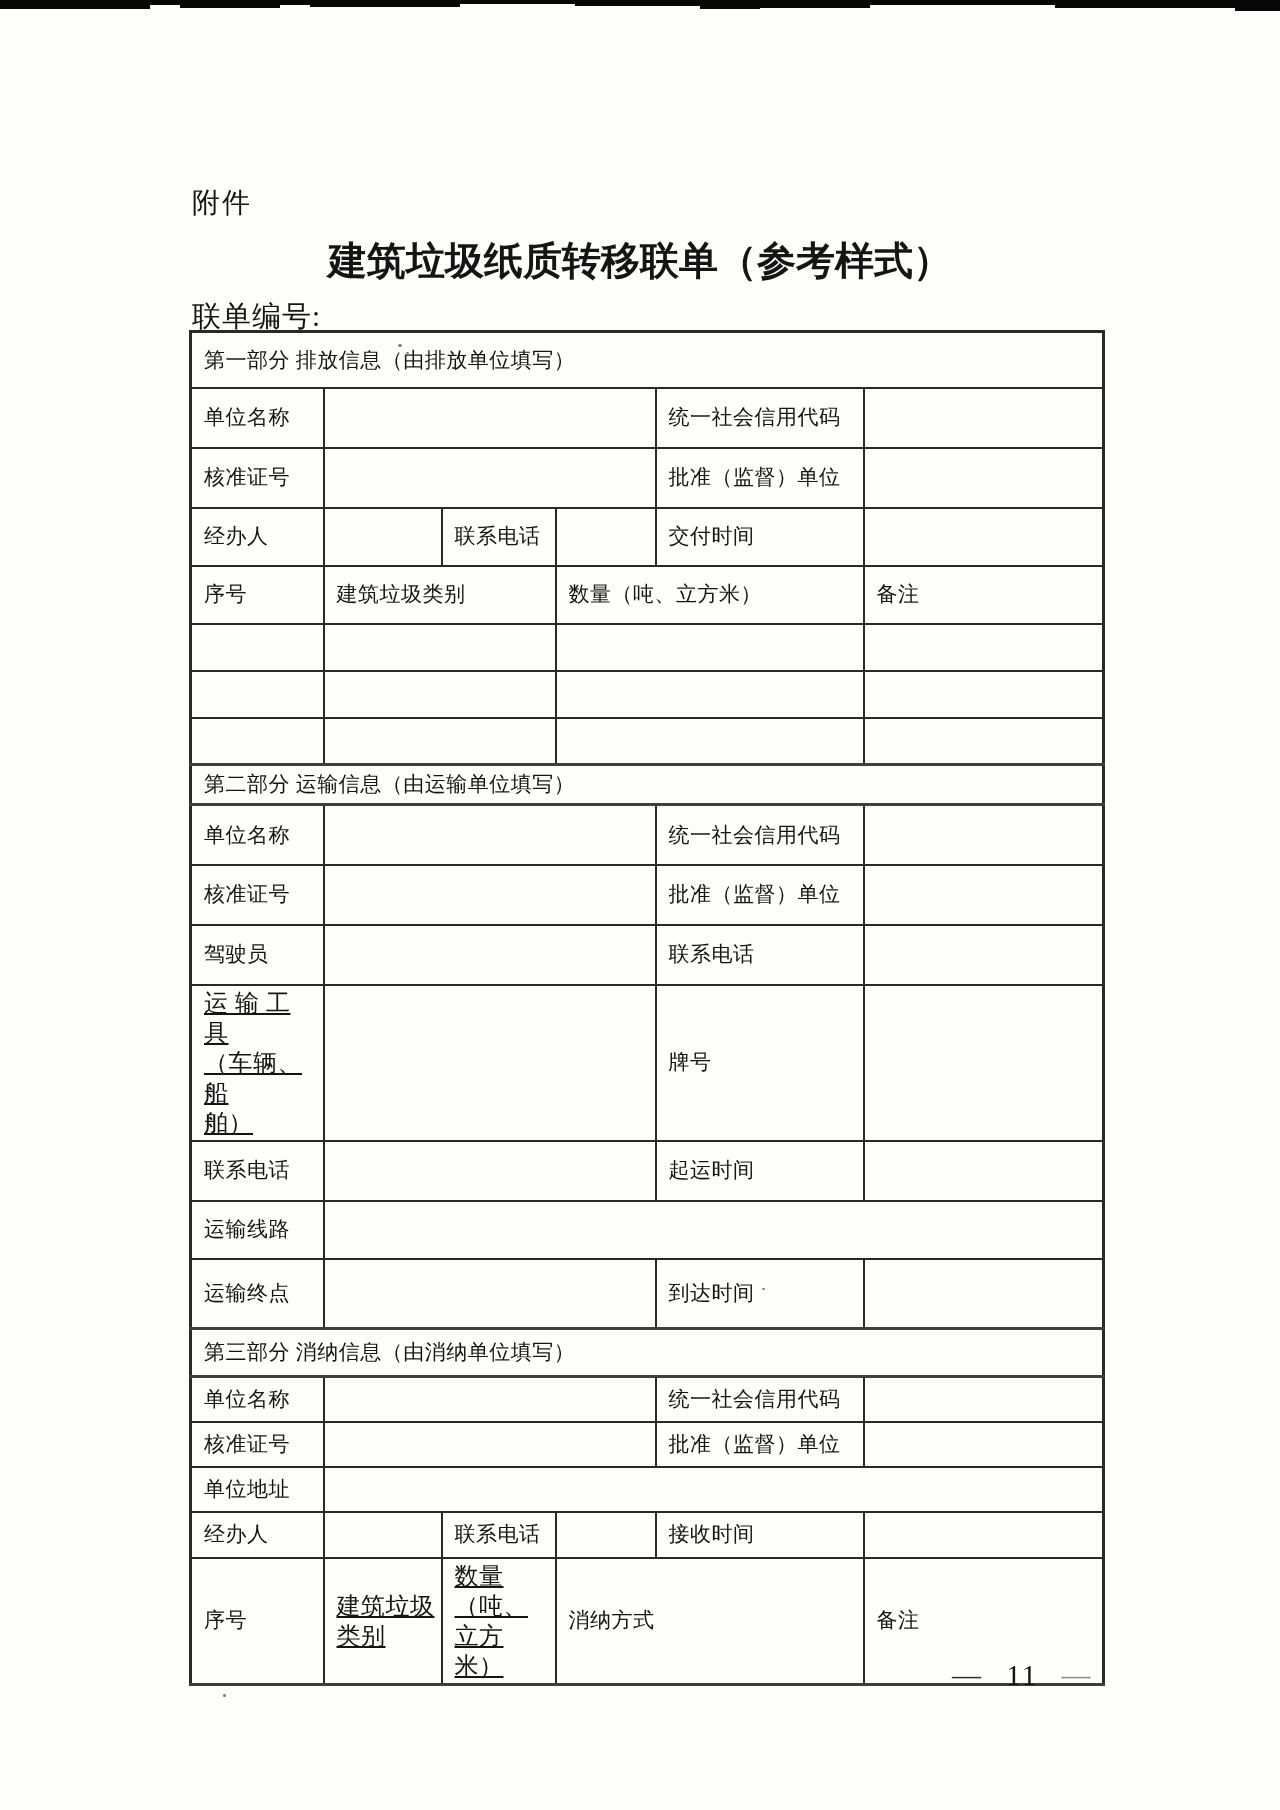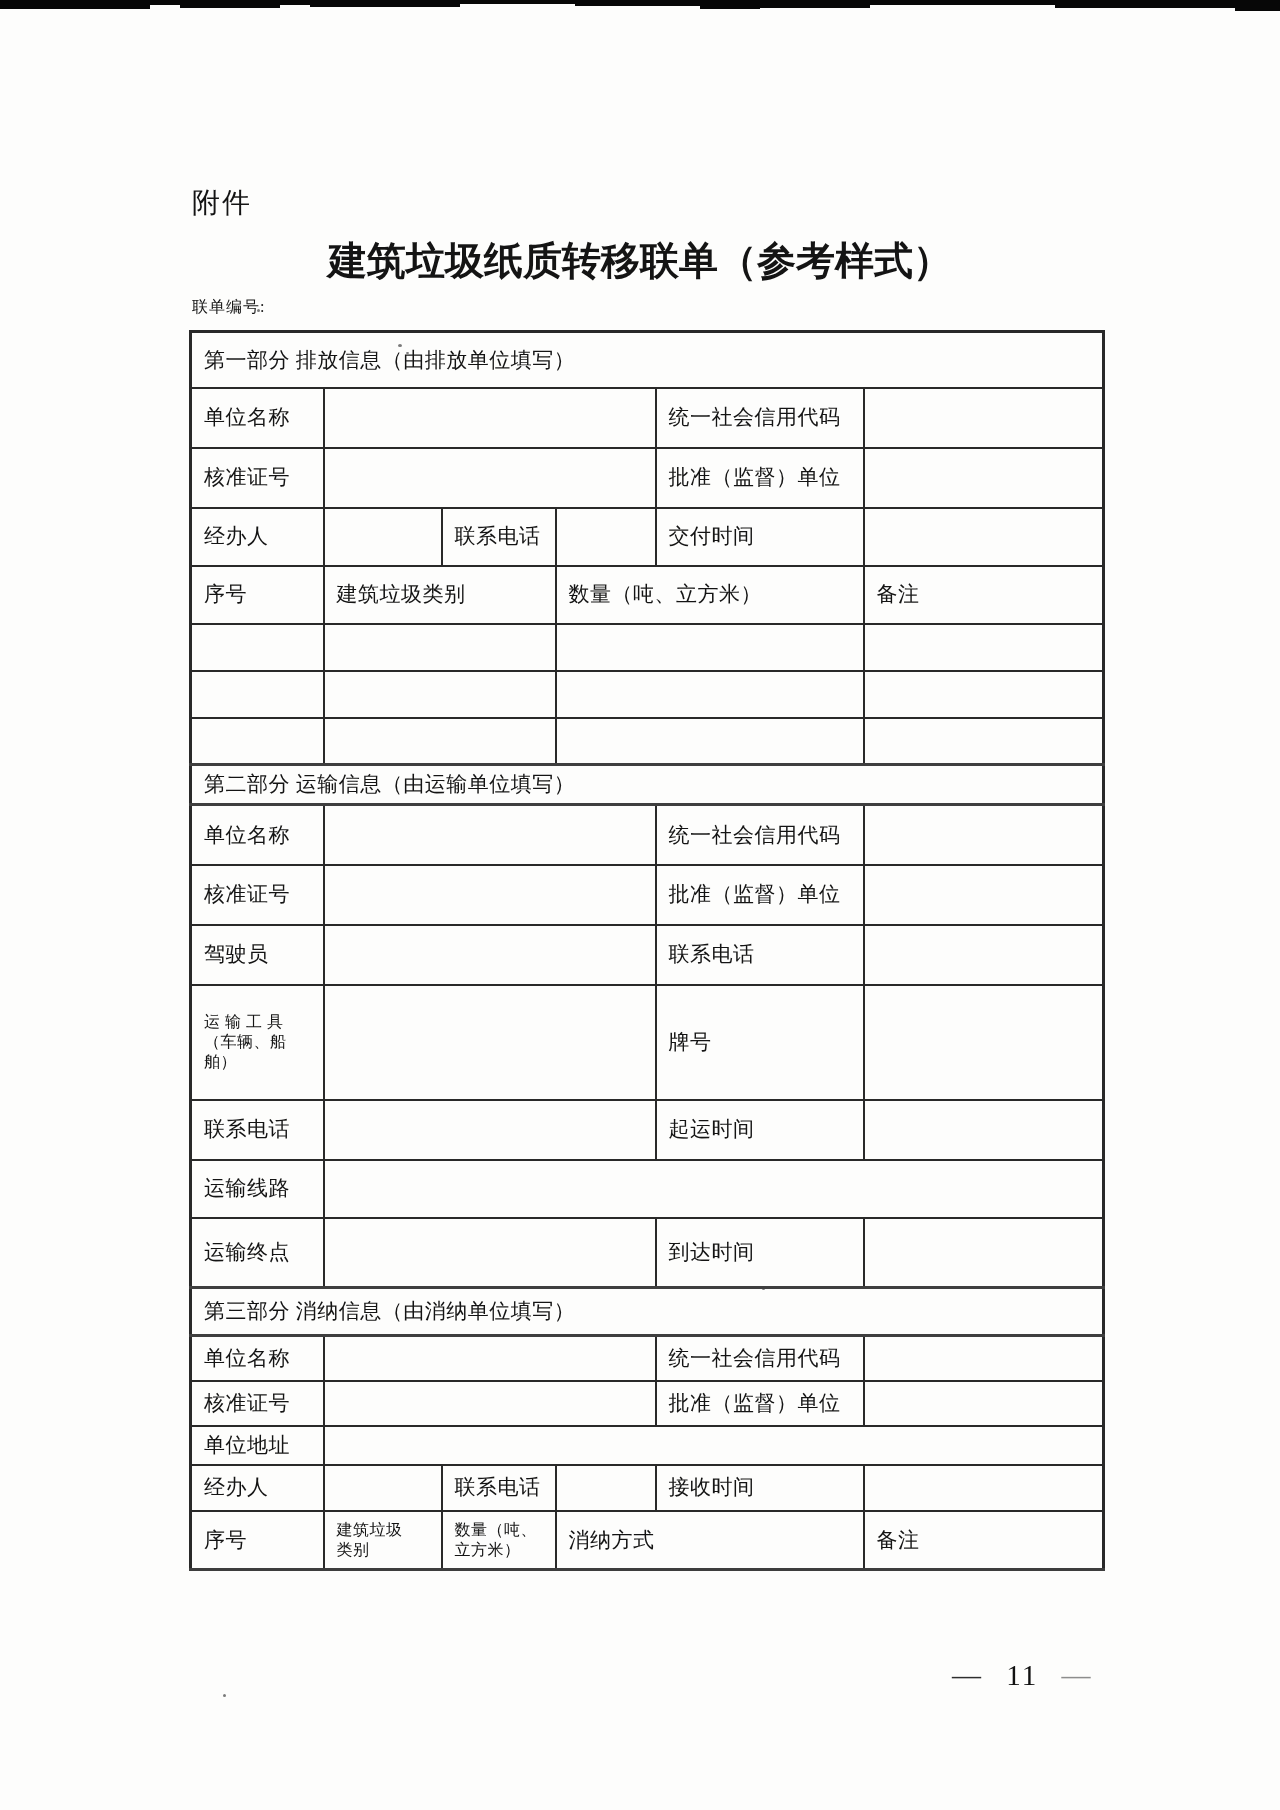--- a/index.html
+++ b/index.html
@@ -17,39 +17,39 @@
   .scan-strip .seg { position: absolute; top: 0; background: #070707; }
 
   .speck { position: absolute; background: #7a7a7a; border-radius: 50%; }
 
   
   .attachment { position: absolute; left: 192px; top: 184px; font-size: 28px; letter-spacing: 2px; }
   .doc-title {
     position: absolute; left: 0; top: 234px; width: 1280px;
     text-align: center; font-size: 39px; font-weight: bold; letter-spacing: 0px;
   }
-  .form-no { position: absolute; left: 192px; top: 297px; font-size: 16px; letter-spacing: 1px; }
+  .form-no { position: absolute; left: 192px; top: 297px; font-size: 29px; letter-spacing: 1px; }
 
   
   table.form {
     position: absolute; left: 189px; top: 330px;
     width: 913px; table-layout: fixed; border-collapse: collapse;
     font-size: 21px;
   }
   table.form, table.form td { border: 2px solid #292929; }
   table.form { border-width: 3px; border-bottom: 3px solid #3d3d3d; padding-left: 20px; }
   table.form td {
     vertical-align: middle; padding: 2px 6px 2px 12px;
     letter-spacing: 0.5px; line-height: 1.25; overflow: hidden;
   }
   td.sec {
     padding-left: 13px; letter-spacing: 1px;
     border-left-color: #242424; border-right-color: #242424;
   }
-  td.wrap { white-space: pre-line; font-size: 16px; padding-right: 2px; }
+  td.wrap { white-space: pre-line; font-size: 24px; padding-right: 2px; text-decoration: underline; }
   tr.sep td { border-top-color: #3f3f3f; border-top-width: 3px; }
 
   .pagenum {
     position: absolute; left: 952px; top: 1659px;
     font-size: 29px; letter-spacing: 2px; white-space: nowrap; text-align: right;
   }
   .pagenum .dash-l { color: #2e2e2e; }
   .pagenum .num { margin: 0 14px; color: #111; }
   .pagenum .dash-r { color: #8d8d8d; }
 </style>
@@ -192,21 +192,21 @@
     <td colspan="3"></td>
     <td>统一社会信用代码</td>
     <td></td>
   </tr>
   <tr style="height:45px">
     <td>核准证号</td>
     <td colspan="3"></td>
     <td>批准（监督）单位</td>
     <td></td>
   </tr>
-  <tr style="height:39px">
+  <tr style="height:45px">
     <td>单位地址</td>
     <td colspan="5"></td>
   </tr>
   <tr style="height:46px">
     <td>经办人</td>
     <td></td>
     <td>联系电话</td>
     <td></td>
     <td>接收时间</td>
     <td></td>

